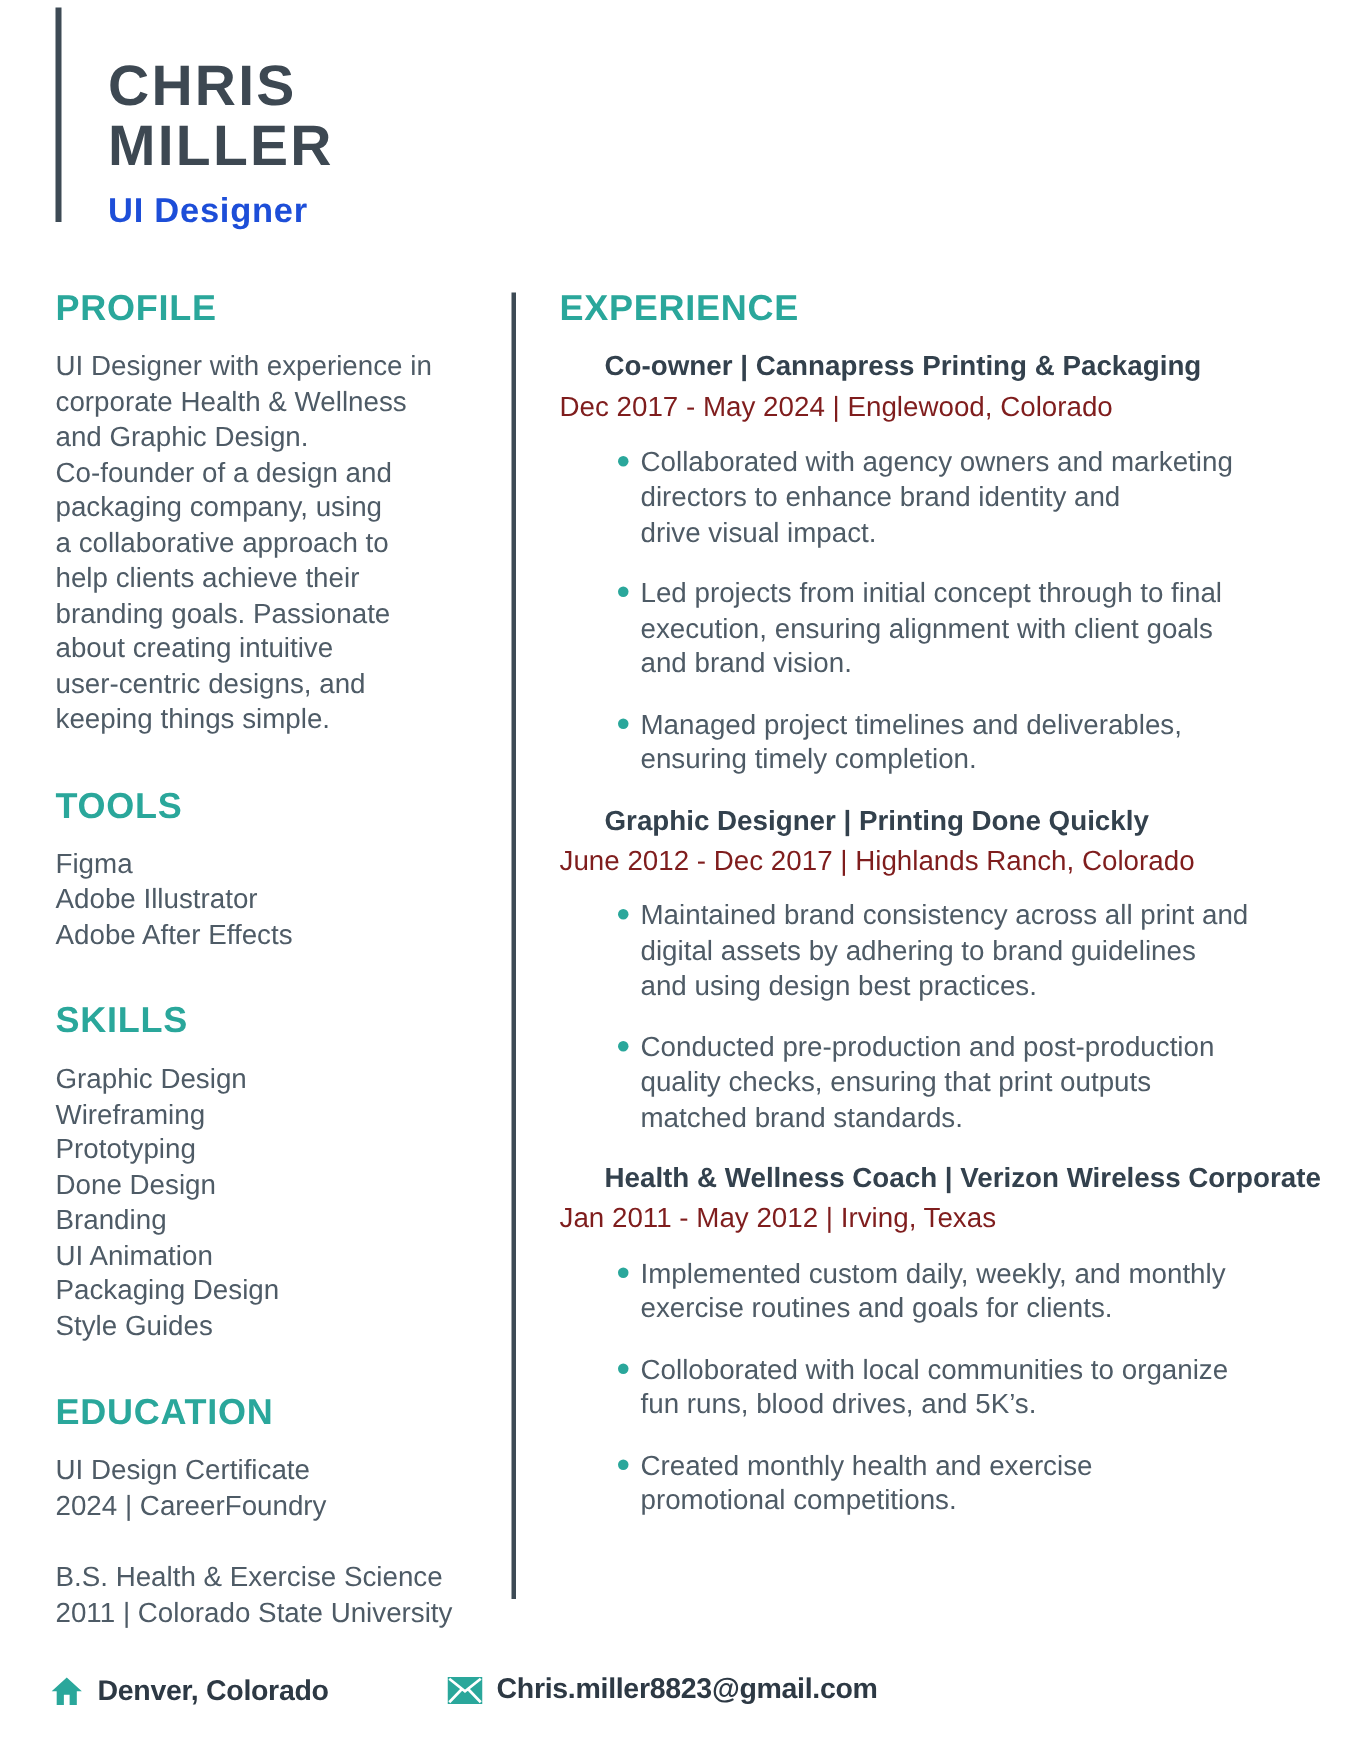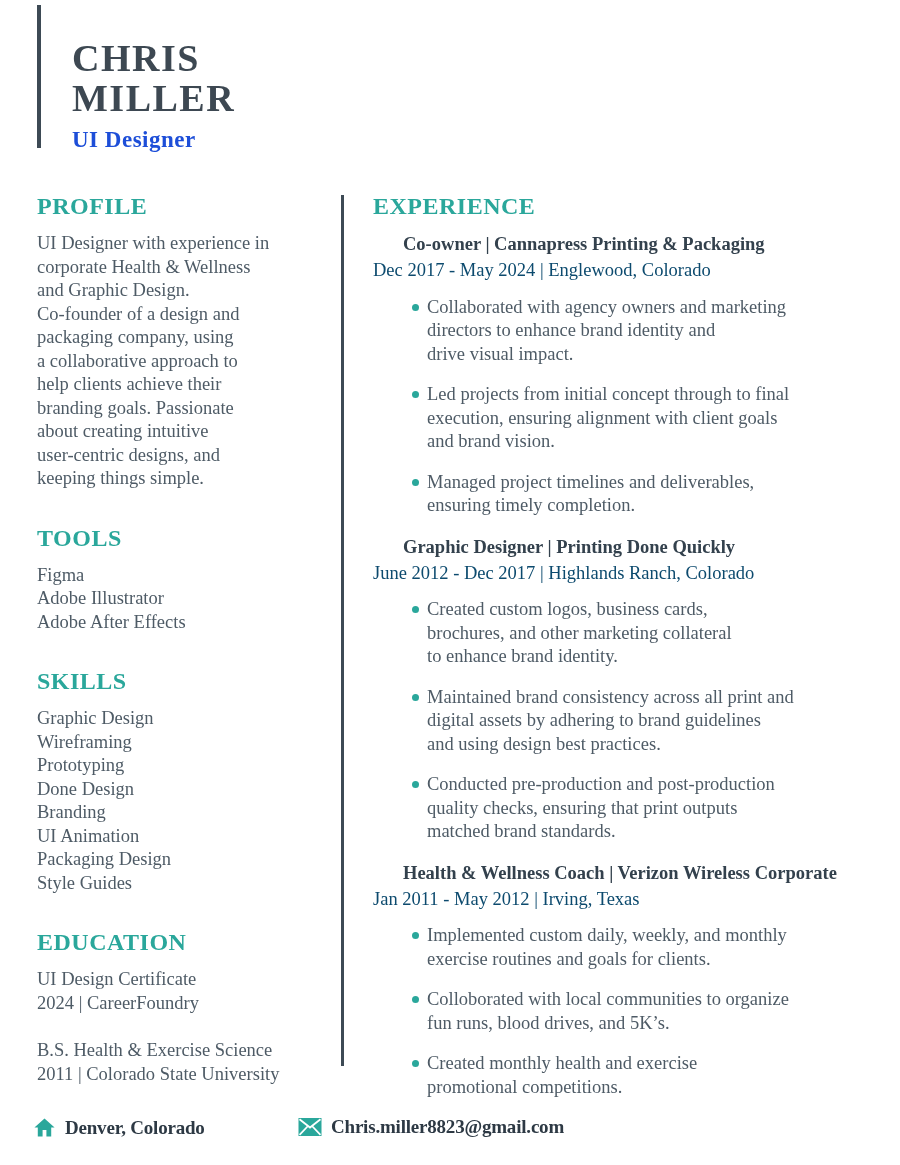--- a/index.html
+++ b/index.html
@@ -2,21 +2,21 @@
 <html><head>
 <meta charset="utf-8">
 <style>
   * { margin: 0; padding: 0; box-sizing: border-box; }
   html, body { background: #ffffff; }
   .page {
     position: relative;
     width: 900px;
     height: 1165px;
     background: #ffffff;
-    font-family: Liberation Serif, serif;
+    font-family: Liberation Sans, sans-serif;
     color: #4e5b66;
     overflow: hidden;
   }
 
   
   .header {
     position: absolute;
     top: 5px;
     left: 37px;
     border-left: 4px solid #3d4a55;
@@ -100,21 +100,21 @@
     line-height: 24px;
     font-weight: bold;
     color: #33414d;
     white-space: nowrap;
     margin-left: 30px;
   }
   .job-meta {
     margin-top: 3px;
     font-size: 18.5px;
     line-height: 23.5px;
-    color: #0c4a6e;
+    color: #7f1d1d;
   }
   .job ul {
     list-style: none;
     margin: 13px 0 3px 0;
     padding-left: 39px;
   }
   .job li {
     position: relative;
     padding-left: 15px;
     margin-bottom: 17px;
@@ -234,23 +234,20 @@
 and brand vision.</li>
         <li class="prewrap">Managed project timelines and deliverables,
 ensuring timely completion.</li>
       </ul>
     </section>
 
     <section class="job">
       <h3>Graphic Designer | Printing Done Quickly</h3>
       <p class="job-meta">June 2012 - Dec 2017 |  Highlands Ranch, Colorado</p>
       <ul>
-        <li class="prewrap">Created custom logos,  business cards,
-brochures, and other marketing collateral
-to enhance brand identity.</li>
         <li class="prewrap">Maintained brand consistency across all print and
 digital assets by adhering to brand guidelines
 and using design best practices.</li>
         <li class="prewrap">Conducted pre-production and post-production
 quality checks, ensuring that print outputs
 matched brand standards.</li>
       </ul>
     </section>
 
     <section class="job">

